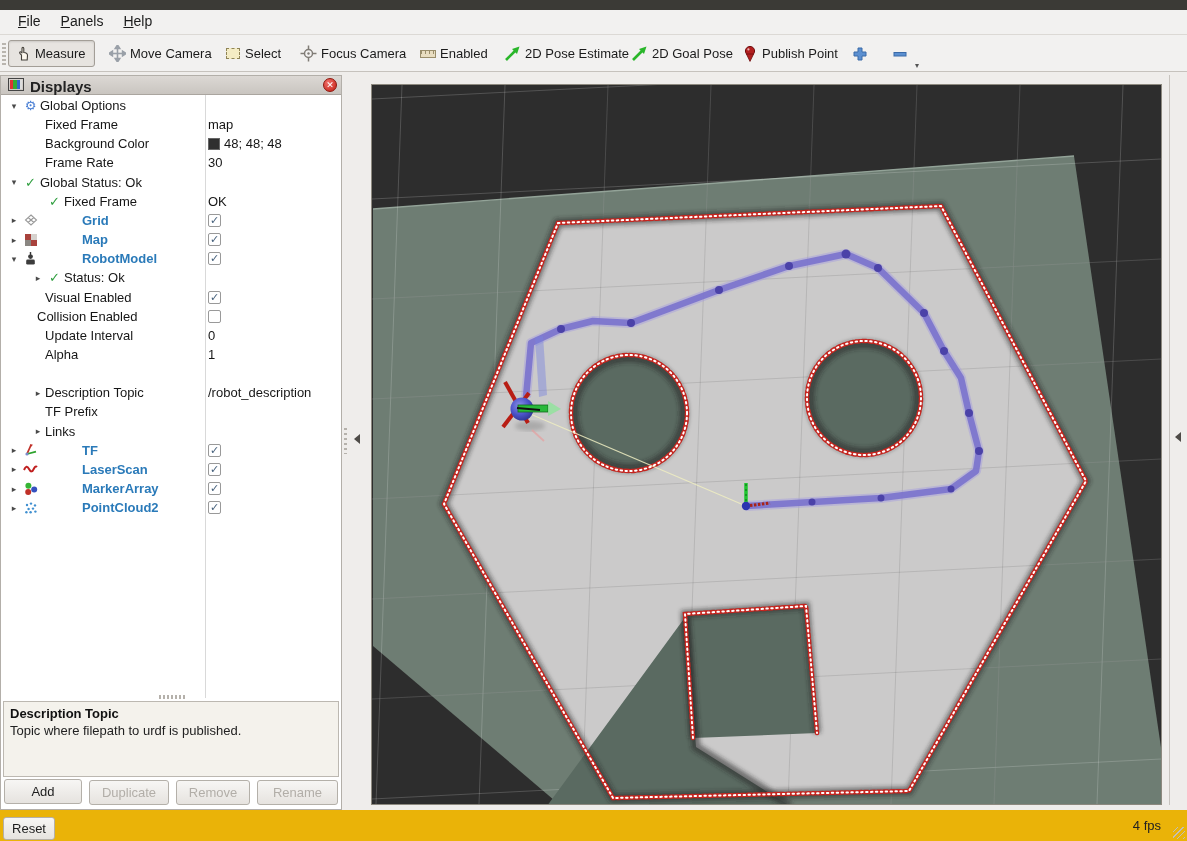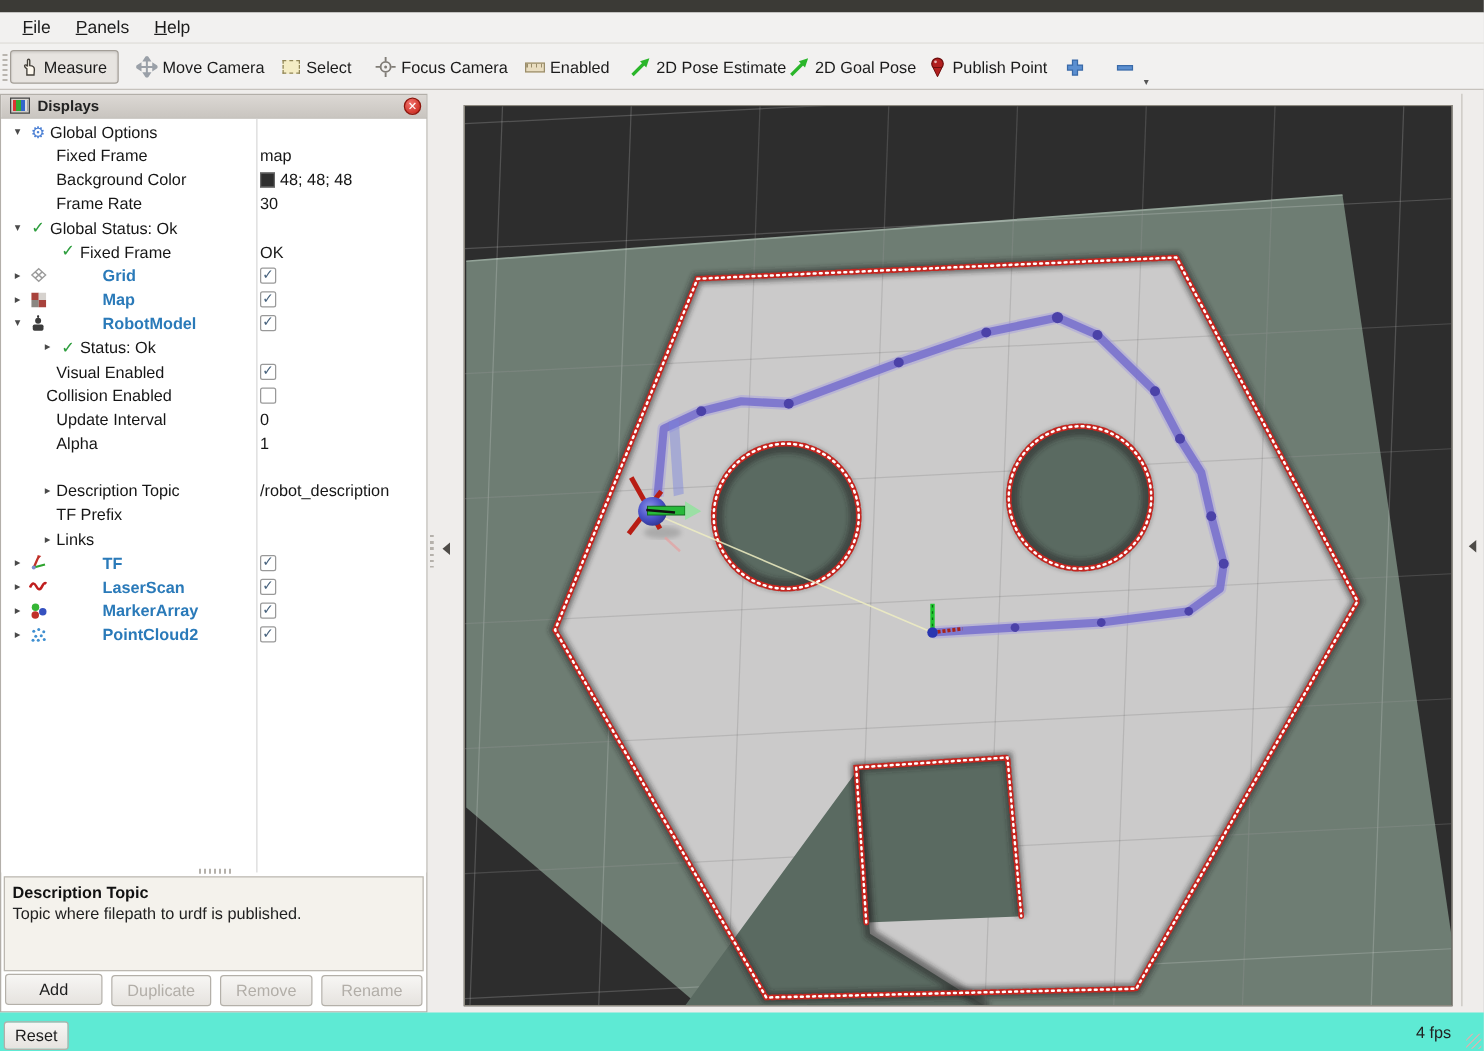--- a/index.html
+++ b/index.html
@@ -20,21 +20,21 @@
   .tool.active { background:#e7e4e0; border-color:#a39e97; box-shadow:inset 0 1px 2px rgba(0,0,0,.12); }
   .tool .ticon { display:inline-flex; width:17px; height:17px; align-items:center; justify-content:center; }
   .select-box { width:14px; height:11px; border:1px dashed #8f8456; background:#f4ecc4; }
   .measure-box { width:16px; height:8px; background:#e9ddc0; border:1px solid #9a8d6a;
      background-image:repeating-linear-gradient(90deg,#9a8d6a 0 1px,transparent 1px 4px); background-size:100% 50%; background-repeat:no-repeat; }
   .zoom-caret { font-size:8px; color:#555; position:absolute; right:-3px; bottom:-4px; }
   
   #panel { left:0; top:75px; width:342px; height:735px; background:#ffffff; border:1px solid #b3afa9; }
   #panel-header { left:0; top:0; width:340px; height:19px;
      background:linear-gradient(#dcd8d4,#c9c5c0); border-bottom:1px solid #aaa59f;
-     font-size:12px; font-weight:bold; color:#222; }
+     font-size:15px; font-weight:bold; color:#222; }
   #panel-title { position:absolute; left:29px; top:2px; }
   .disp-icon { position:absolute; left:7px; top:2px; width:16px; height:13px; background:#6d6d6d; border:1px solid #444;
      background-image:linear-gradient(90deg,#d33 0 4px,#3a3 4px 8px,#36c 8px 11px,#ddd 11px); background-clip:content-box; padding:1px; }
   #close-btn { position:absolute; right:4px; top:2px; width:14px; height:14px; border-radius:50%;
      background:radial-gradient(circle at 35% 30%, #f0706a, #c41e12); border:1px solid #8d150c;
      color:#fff; font-size:9px; line-height:12px; text-align:center; }
   #close-btn::before { content:"✕"; }
   #tree { left:0; top:19px; width:340px; height:603px; background:#fff; overflow:hidden; }
   #col-divider { left:204px; top:19px; width:1px; height:603px; background:#d9d9d9; }
   .row { position:absolute; left:0; width:340px; height:19px; display:flex; align-items:center; font-size:13px; color:#161616; }
@@ -53,21 +53,21 @@
   #help-text { font-size:13px; color:#222; margin-top:2px; }
   .pbtn { position:absolute; height:25px; background:linear-gradient(#f7f6f4,#e6e3df);
      border:1px solid #b4b0a9; border-radius:3px; font-size:13px; color:#1d1d1d; text-align:center; }
   .pbtn.disabled { color:#b2aea8; }
   #dots-handle { left:158px; top:619px; width:26px; height:4px;
      background:repeating-linear-gradient(90deg,#b5b1ab 0 2px,transparent 2px 4px); }
   
   .gutter-dots { width:3px; height:26px; background:repeating-linear-gradient(#b5b1ab 0 2px, transparent 2px 5px); }
   .collapse-arrow { width:0; height:0; border-top:5px solid transparent; border-bottom:5px solid transparent; border-right:6px solid #4e4b47; }
   #right-divline { left:1169px; top:75px; width:1px; height:730px; background:#c7c3be; }
-  #statusbar { left:0; top:810px; width:1187px; height:31px; background:#5eead4; }
+  #statusbar { left:0; top:810px; width:1187px; height:31px; background:#eab308; }
   #reset-btn { left:3px; top:7px; width:52px; height:23px; line-height:21px; }
   #fps { position:absolute; right:26px; top:8px; font-size:13px; color:#222; }
   #grip { position:absolute; right:2px; bottom:2px; width:12px; height:12px;
      background:repeating-linear-gradient(135deg,transparent 0 3px,#c2beb8 3px 4px); }
   
   #view3d { left:371px; top:84px; width:791px; height:721px; border:1px solid #8d897f; background:#2d2d2d; }
 </style>
 </head>
 <body>
 

